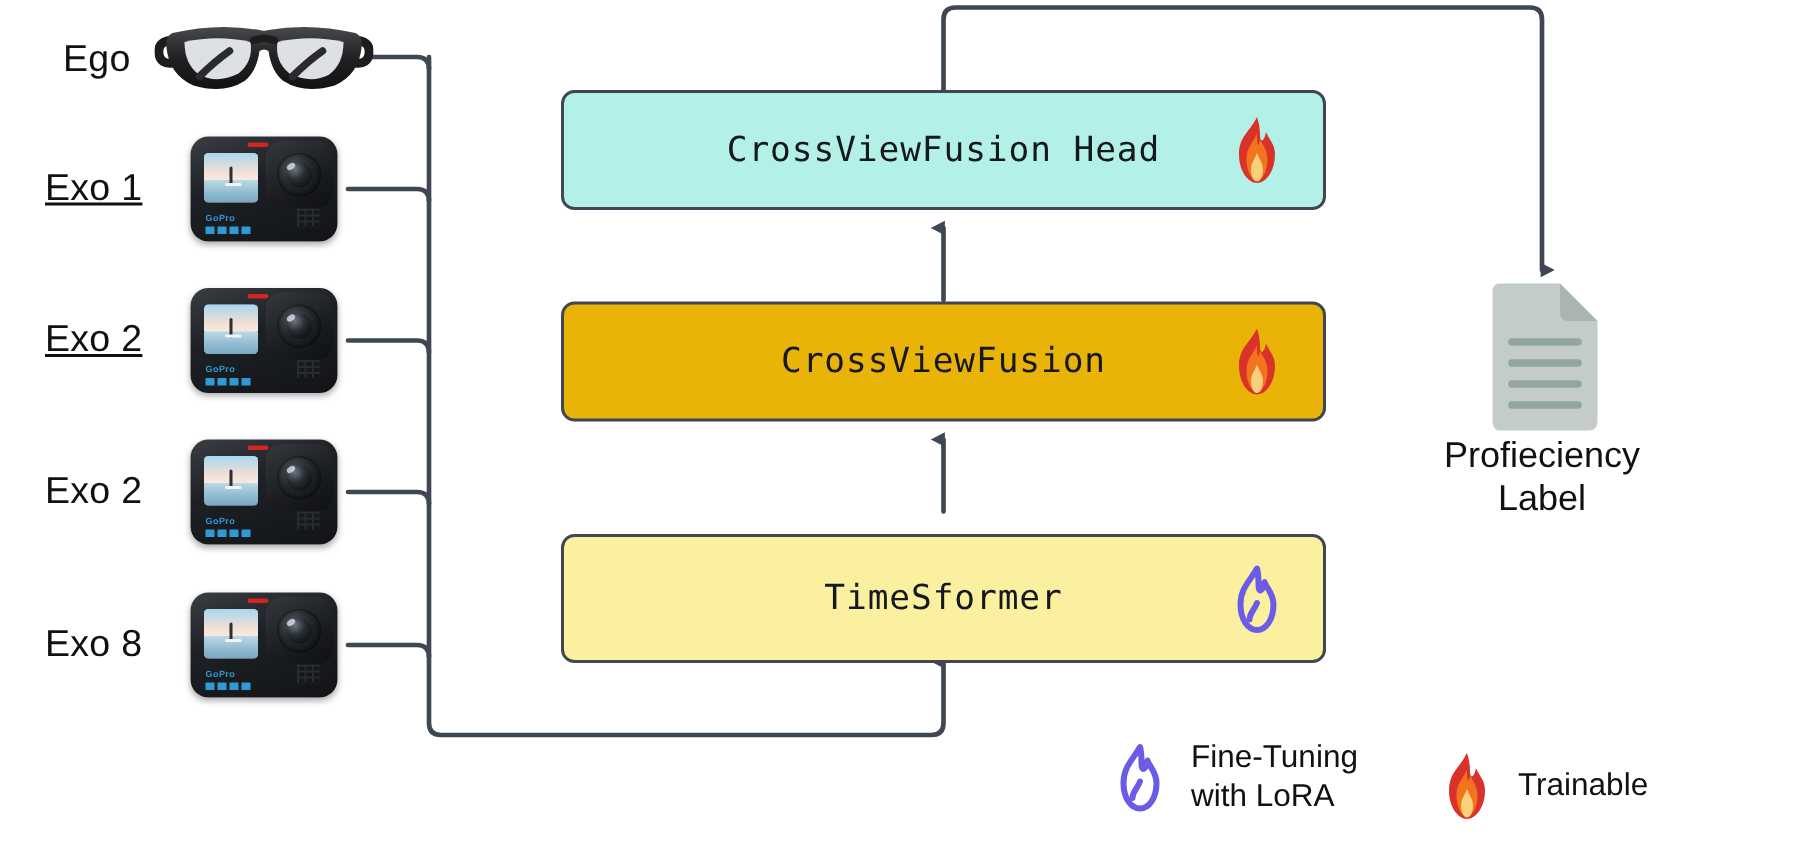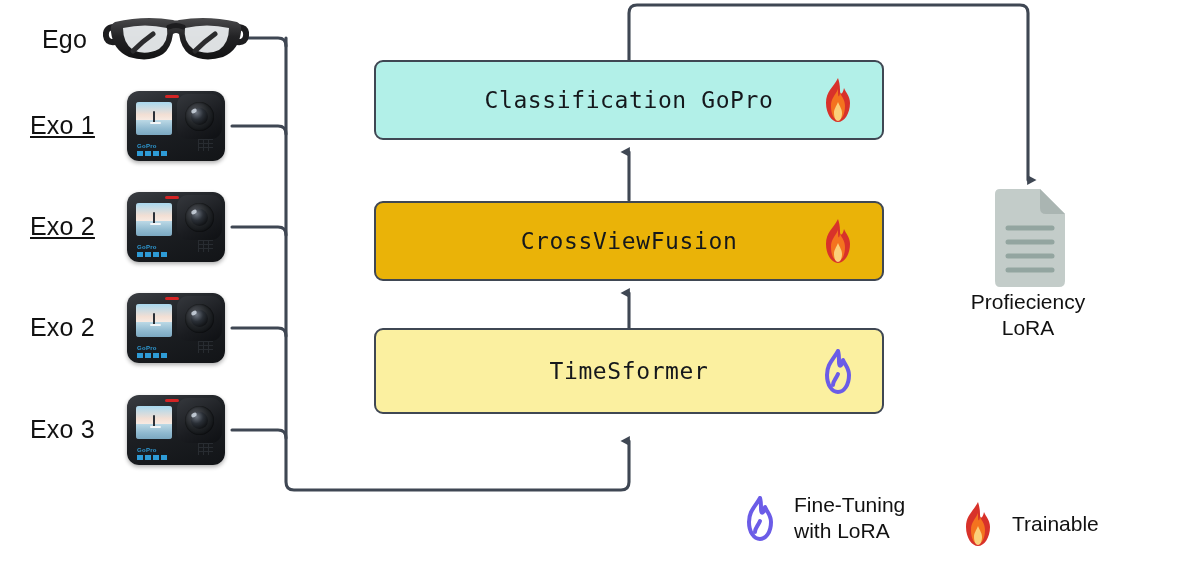--- a/index.html
+++ b/index.html
@@ -205,21 +205,21 @@
 
   
   .doc {
     position: absolute;
     width: 76px;
     height: 100px;
   }
   .doc-caption {
     position: absolute;
     text-align: center;
-    font-size: 21px;
+    font-size: 24px;
     color: #111111;
     line-height: 1.22;
     white-space: nowrap;
   }
 
   
   .legend-item {
     position: absolute;
     display: flex;
     align-items: center;
@@ -364,21 +364,21 @@
     <div class="brand">GoPro</div>
     <div class="blocks">
         <i></i>
         <i></i>
         <i></i>
         <i></i>
       </div>
     <div class="grill"></div>
   </div>
 
-  <div class="src-label" style="left:30px; top:417px;">Exo 3</div>
+  <div class="src-label" style="left:30px; top:417px;">Exo 8</div>
   <div class="gopro" style="left:127px; top:395px;">
     <div class="redstrip"></div>
     <div class="screen">
         <div class="sky"></div>
         <div class="sea"></div>
         <div class="surfer"></div>
         <div class="board"></div>
       </div>
     <div class="lensbump"></div>
       <div class="lens-outer"></div>
@@ -388,21 +388,21 @@
     <div class="blocks">
         <i></i>
         <i></i>
         <i></i>
         <i></i>
       </div>
     <div class="grill"></div>
   </div>
 
   <div class="module" style="left:374px; top:60px; width:510px; height:80px; background:#b2f0e8;">
-    <span class="mtext">Classification GoPro</span>
+    <span class="mtext">CrossViewFusion Head</span>
     <span class="badge">
       <svg viewBox="0 0 40 48" width="40" height="48">
         <path d="M20 2 C15 12 8 15 8 27 C8 38 14 46 20 46 C26 46 32 38 32 27
                  C32 20 28 17 26 12 C25 18 22 20 22 14 C22 9 21 5 20 2 Z" fill="#d8322a"></path>
         <path d="M20 13 C17 20 13 22 13 30 C13 38 16 44 20 44 C24 44 27 38 27 30
                  C27 24 24 21 22 17 C21 22 20 22 20 13 Z" fill="#f4731f"></path>
         <path d="M20 26 C18 31 16 33 16 37 C16 42 18 45 20 45 C22 45 24 42 24 37
                  C24 33 22 31 20 26 Z" fill="#fbd07a"></path>
       </svg>
     </span>
@@ -415,21 +415,21 @@
         <path d="M20 2 C15 12 8 15 8 27 C8 38 14 46 20 46 C26 46 32 38 32 27
                  C32 20 28 17 26 12 C25 18 22 20 22 14 C22 9 21 5 20 2 Z" fill="#d8322a"></path>
         <path d="M20 13 C17 20 13 22 13 30 C13 38 16 44 20 44 C24 44 27 38 27 30
                  C27 24 24 21 22 17 C21 22 20 22 20 13 Z" fill="#f4731f"></path>
         <path d="M20 26 C18 31 16 33 16 37 C16 42 18 45 20 45 C22 45 24 42 24 37
                  C24 33 22 31 20 26 Z" fill="#fbd07a"></path>
       </svg>
     </span>
   </div>
 
-  <div class="module" style="left:374px; top:328px; width:510px; height:86px; background:#fbf0a0;">
+  <div class="module" style="left:374px; top:356px; width:510px; height:86px; background:#fbf0a0;">
     <span class="mtext">TimeSformer</span>
     <span class="badge">
       <svg viewBox="0 0 40 48" width="40" height="48">
         <path d="M20 4 C15 13 9 17 9 28 C9 38 14 45 20 45 C26 45 31 38 31 28
                  C31 21 27 18 25 13 C24 19 21 21 21 15 C21 10 21 7 20 4 Z" fill="none" stroke="#6b5ce7" stroke-width="4" stroke-linejoin="round"></path>
         <path d="M20 27 C18 32 15 34 15 38" fill="none" stroke="#6b5ce7" stroke-width="4" stroke-linecap="round"></path>
       </svg>
     </span>
   </div>
 
@@ -440,21 +440,21 @@
       <g stroke="#93a5a0" stroke-width="5" stroke-linecap="round">
         <line x1="18" y1="40" x2="62" y2="40"></line>
         <line x1="18" y1="54" x2="62" y2="54"></line>
         <line x1="18" y1="68" x2="62" y2="68"></line>
         <line x1="18" y1="82" x2="62" y2="82"></line>
       </g>
     </svg>
   </div>
   <div class="doc-caption" style="left:920px; top:289px; width:216px;">
     <div>Profieciency</div>
-    <div>LoRA</div>
+    <div>Label</div>
   </div>
 
   <div class="legend-item" style="left:740px; top:492px;">
     <span class="lg-icon">
       <svg viewBox="0 0 40 48" width="40" height="48">
         <path d="M20 4 C15 13 9 17 9 28 C9 38 14 45 20 45 C26 45 31 38 31 28
                  C31 21 27 18 25 13 C24 19 21 21 21 15 C21 10 21 7 20 4 Z" fill="none" stroke="#6b5ce7" stroke-width="4" stroke-linejoin="round"></path>
         <path d="M20 27 C18 32 15 34 15 38" fill="none" stroke="#6b5ce7" stroke-width="4" stroke-linecap="round"></path>
       </svg>
     </span>

